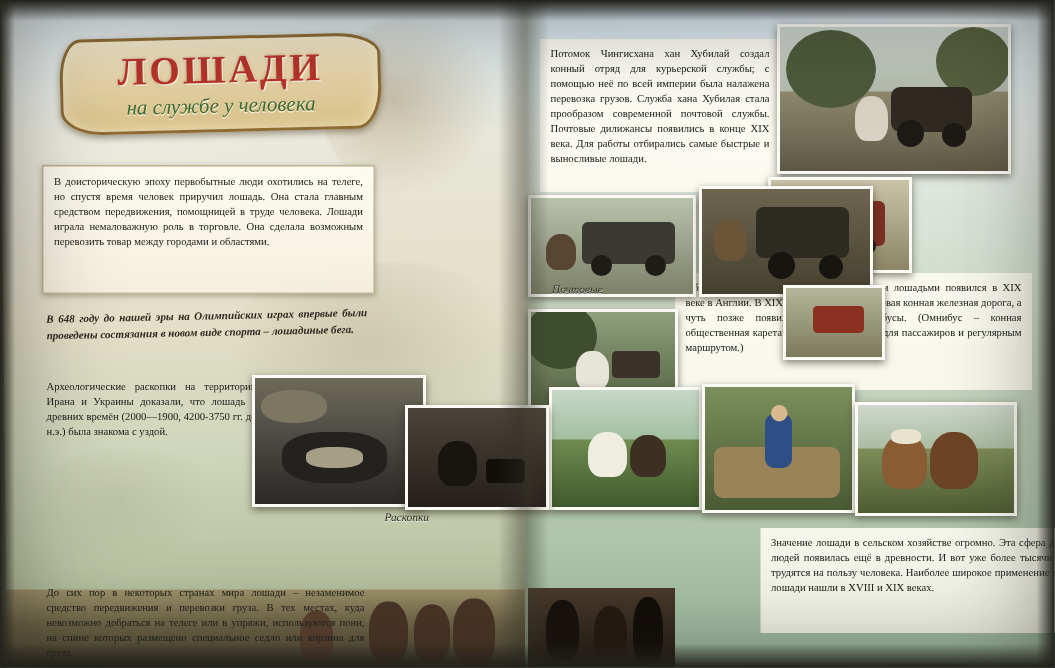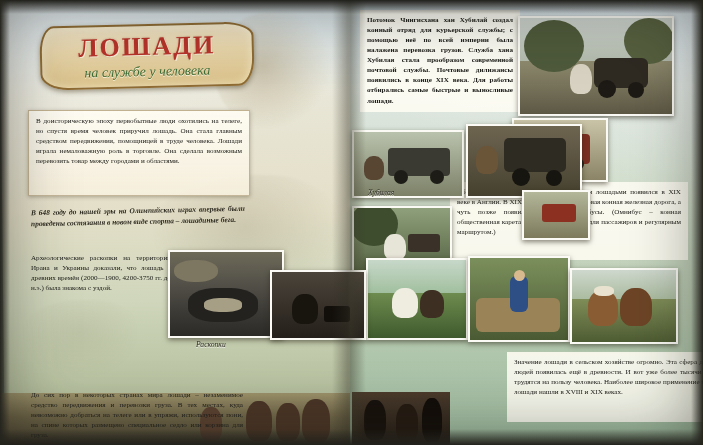--- a/index.html
+++ b/index.html
@@ -230,35 +230,35 @@
   <div class="textbox noframe" style="left:24px; top:248px; width:140px; height:70px;">
     <span>Археологические раскопки на территории Ирана и Украины доказали, что лошадь с древних времён (2000—1900, 4200-3750 гг. до н.э.) была знакома с уздой.</span>
   </div>
 
   <div class="photo" style="left:168px; top:250px; width:112px; height:84px;">
     <div style="position:absolute;inset:0;background:linear-gradient(180deg,#6e6a58 0%,#55524a 35%,#3d3b36 70%,#2b2a27 100%);"></div>
     <div class="blob" style="left:18px; top:36px; width:70px; height:34px; background:#23221f; border-radius:40%;"></div>
     <div class="blob" style="left:34px; top:46px; width:38px; height:14px; background:#a79f85; border-radius:40%;"></div>
     <div class="blob" style="left:4px; top:8px; width:44px; height:22px; background:#7d7660; border-radius:45%;"></div>
   </div>
-  <div class="caption" style="left:196px; top:340px; width:90px;">Раскопки</div>
+  <div class="caption" style="left:196px; top:340px; width:90px;text-align:right;">Раскопки</div>
 
   <div class="textbox noframe" style="left:24px; top:365px; width:212px; height:70px;margin-top:20px;">
     <span>До сих пор в некоторых странах мира лошади – незаменимое средство передвижения и перевозки груза. В тех местах, куда невозможно добраться на телеге или в упряжи, используются пони, на спине которых размещено специальное седло или корзина для груза.</span>
   </div>
 
   <div class="strip">
     <div style="position:absolute;inset:0;background:linear-gradient(180deg,#9a8f68 0%,#6d6245 45%,#46402e 100%);opacity:0.95;"></div>
     <div class="hz" style="left:246px; top:8px; width:26px; height:40px;"></div>
     <div class="hz" style="left:276px; top:10px; width:24px; height:38px;"></div>
     <div class="hz" style="left:302px; top:6px; width:28px; height:44px;"></div>
     <div class="hz" style="left:200px; top:14px; width:22px; height:34px; background:#5a4130;"></div>
   </div>
 
-  <div class="textbox" style="left:360px; top:10px; width:146px; height:92px; background:rgba(255,253,244,0.88); border:none; box-shadow:none;font-weight:bold;">
+  <div class="textbox" style="left:360px; top:26px; width:146px; height:92px; background:rgba(255,253,244,0.88); border:none; box-shadow:none;">
     <span>Потомок Чингисхана хан Хубилай создал конный отряд для курьерской службы; с помощью неё по всей империи была налажена перевозка грузов. Служба хана Хубилая стала прообразом современной почтовой службы. Почтовые дилижансы появились в конце XIX века. Для работы отбирались самые быстрые и выносливые лошади.</span>
   </div>
 
   <div class="photo" style="left:518px; top:16px; width:152px; height:96px;">
     <div class="sky" style="background:linear-gradient(180deg,#cfd6d1,#aeb6a6);"></div>
     <div class="ground" style="background:linear-gradient(180deg,#8e8a6e,#5d5844);"></div>
     <div class="blob" style="left:4px; top:2px; width:60px; height:52px; background:#4e5a3b;"></div>
     <div class="blob" style="left:104px; top:0px; width:50px; height:46px; background:#56603f;"></div>
     <div class="hz" style="left:50px; top:46px; width:22px; height:30px; background:#d8d2c2;"></div>
     <div class="blob" style="left:74px; top:40px; width:54px; height:30px; background:#2f2a22; border-radius:6px;"></div>
@@ -273,21 +273,21 @@
     <div class="blob" style="left:58px; top:38px; width:12px; height:12px; background:#221f19;"></div>
   </div>
 
   <div class="photo" style="left:352px; top:130px; width:108px; height:64px;">
     <div style="position:absolute;inset:0;background:linear-gradient(180deg,#b9c2ad,#7d8168);"></div>
     <div class="blob" style="left:34px; top:16px; width:62px; height:28px; background:#3a3a33; border-radius:4px;"></div>
     <div class="hz" style="left:10px; top:24px; width:20px; height:24px; background:#584633;"></div>
     <div class="blob" style="left:40px; top:38px; width:14px; height:14px; background:#1e1c17;"></div>
     <div class="blob" style="left:76px; top:38px; width:14px; height:14px; background:#1e1c17;"></div>
   </div>
-  <div class="caption" style="left:368px; top:188px; width:80px;">Хубилая</div>
+  <div class="caption" style="left:368px; top:188px; width:80px;">Почтовые</div>
 
   <div class="photo" style="left:466px; top:124px; width:112px; height:70px;">
     <div style="position:absolute;inset:0;background:linear-gradient(180deg,#6e6550,#45402f);"></div>
     <div class="blob" style="left:36px; top:12px; width:62px; height:34px; background:#2e2b22; border-radius:5px;"></div>
     <div class="blob" style="left:44px; top:42px; width:18px; height:18px; background:#17150f;"></div>
     <div class="blob" style="left:78px; top:44px; width:16px; height:16px; background:#17150f;"></div>
     <div class="hz" style="left:8px; top:20px; width:22px; height:28px; background:#6b5538;"></div>
   </div>
 
   <div class="textbox" style="left:450px; top:182px; width:224px; height:68px; background:rgba(255,253,244,0.88); border:none; box-shadow:none;">

